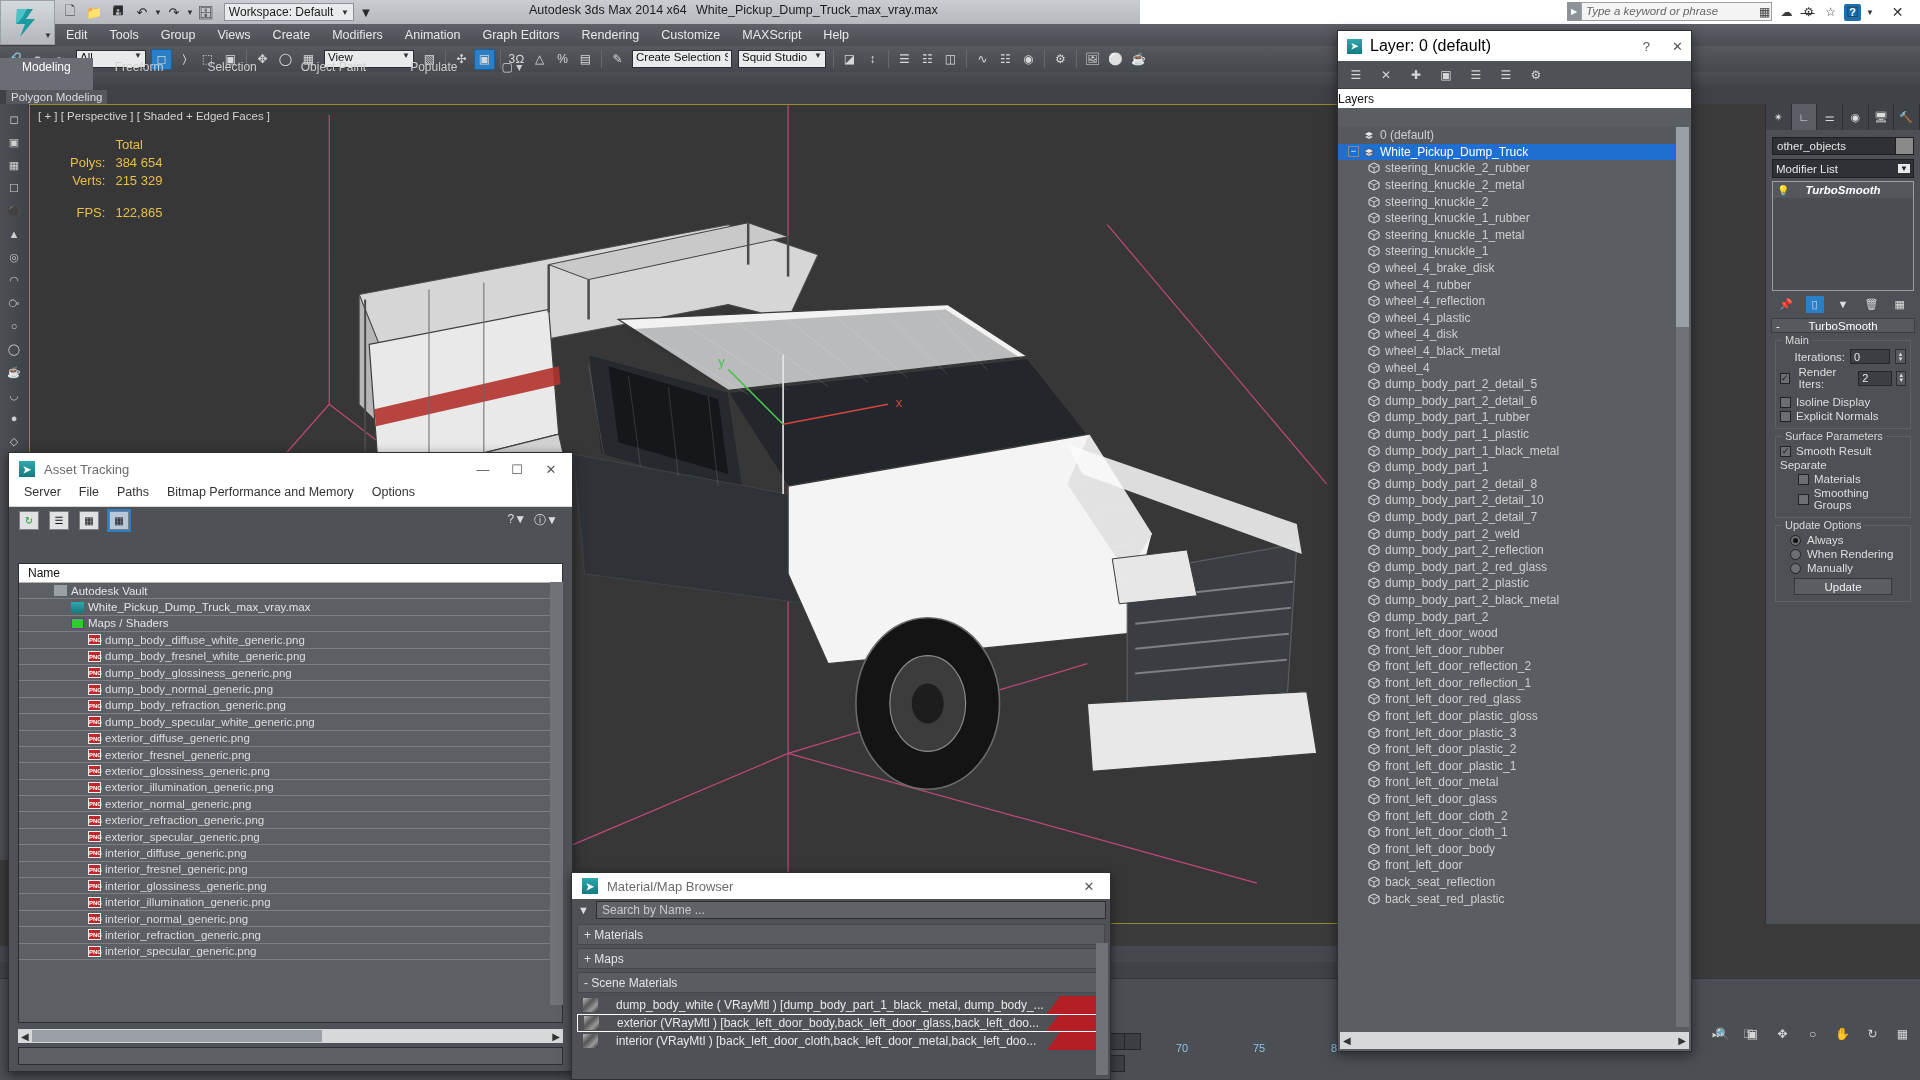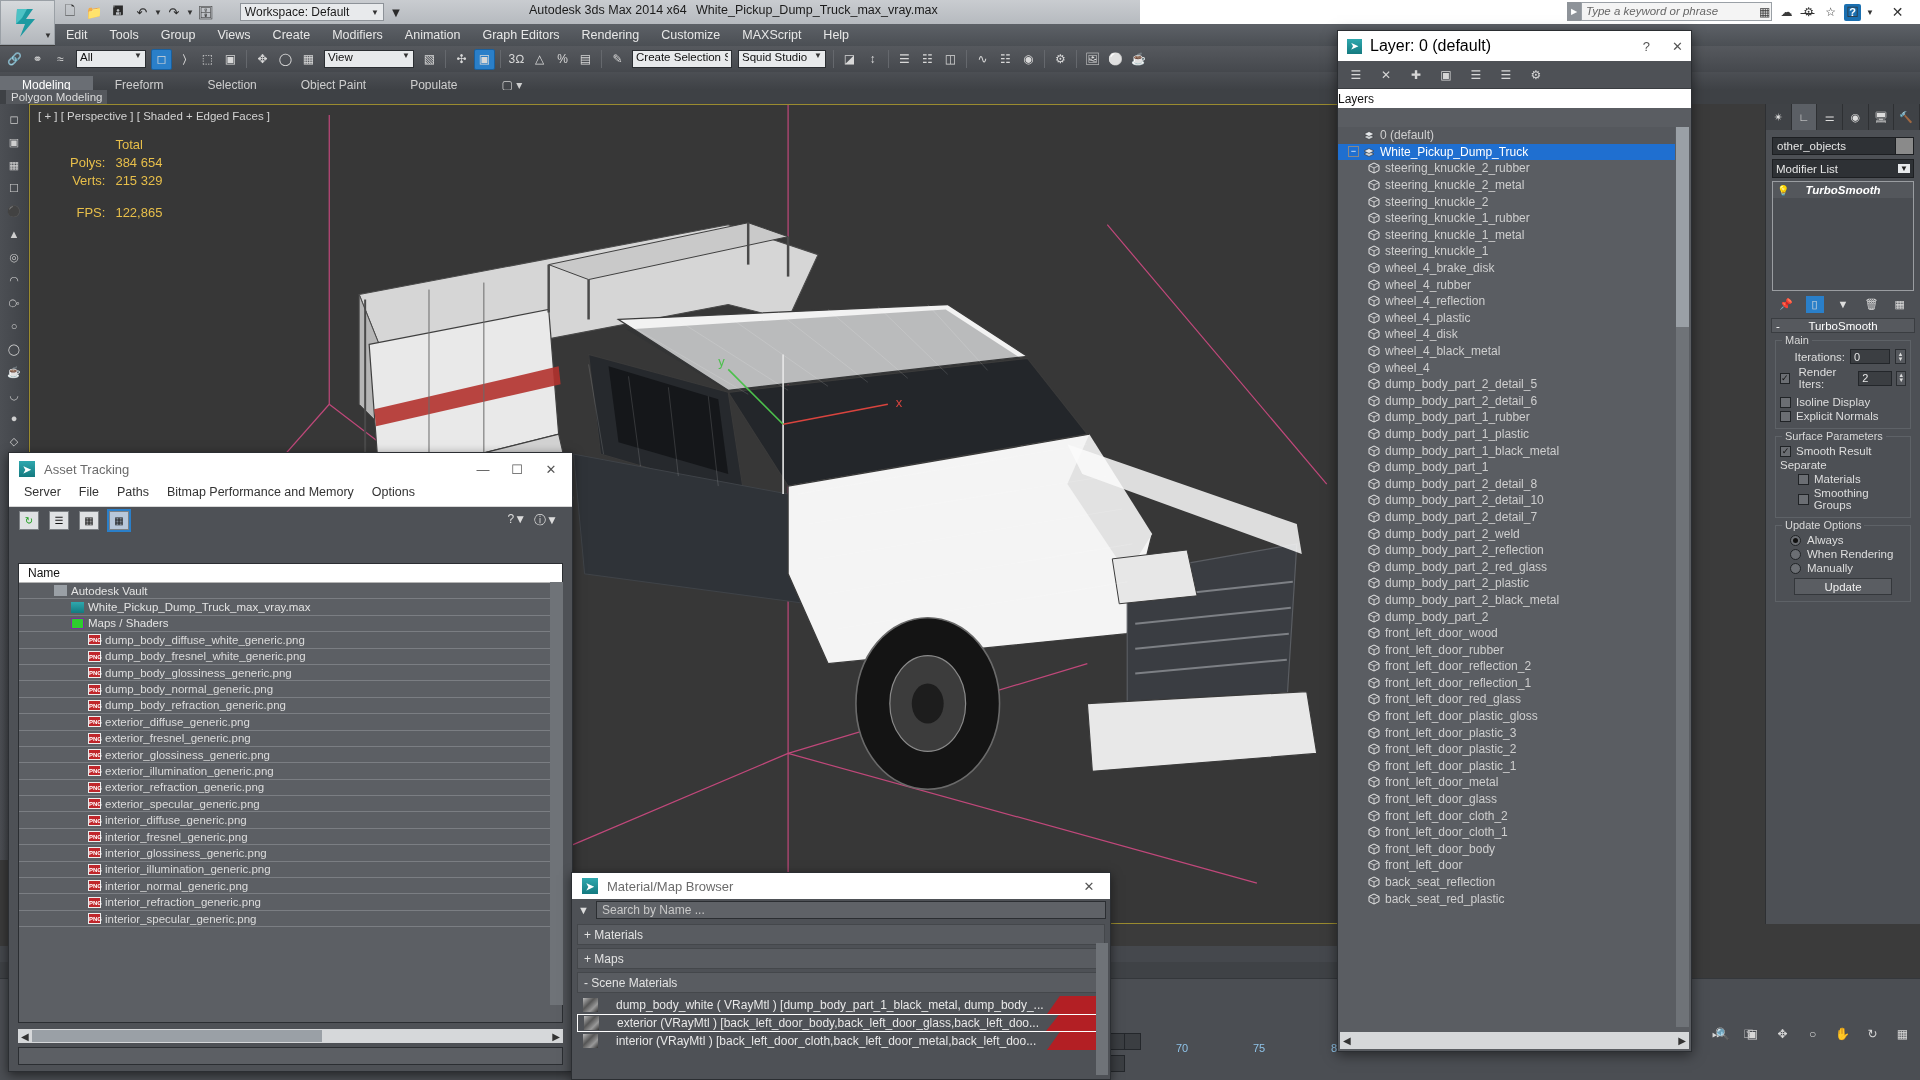--- a/index.html
+++ b/index.html
@@ -56,21 +56,21 @@
   .tbsep { width:1px; height:18px; background:#33363a; margin:0 4px; border-right:1px solid #65686d;}
   .tbcombo { height:18px; background:#e8eaec; border:1px solid #2b2e32; display:flex;
      align-items:flex-start; justify-content:space-between; font-size:11.5px; color:#111;
      padding:0 3px; }
   .tbcombo span.cv { overflow:hidden; white-space:nowrap; }
   .caret { font-size:8px; color:#333; }
 
   
   #ribbon { position:absolute; left:0; top:72px; right:0; height:18px;
      background:linear-gradient(#4c4f54,#3e4145); display:flex; align-items:flex-end; }
-  .rtab { height:14px; padding:0 22px; font-size:12px; color:#cfcfcf; line-height:18px; }
+  .rtab { height:32px; padding:0 22px; font-size:12px; color:#cfcfcf; line-height:18px; }
   .rtab.active { background:#6a6e74; color:#fff; }
   #ribbon2 { position:absolute; left:0; top:90px; right:0; height:14px; background:#3e4145; }
   #polymodel { position:absolute; left:6px; top:90px; font-size:11.5px; color:#dcdcdc;
      background:#55585d; padding:1px 5px; }
 
   
   #lefttools { position:absolute; left:0; top:104px; width:28px; bottom:220px;
      background:linear-gradient(90deg,#4c4f54,#3f4247); padding-top:3px; }
   .lt { width:22px; height:22px; margin:1px 3px; display:flex; align-items:center;
      justify-content:center; font-size:11px; color:#cfcfcf; }
@@ -242,21 +242,21 @@
     <div id="qat">
       <div style="width:58px"></div>
       <div class="qicon">🗋</div>
       <div class="qicon">📁</div>
       <div class="qicon">🖪</div>
       <div class="qicon">↶</div>
       <div class="caret">▼</div>
       <div class="qicon">↷</div>
       <div class="caret">▼</div>
       <div class="qicon">🗄</div>
-      <div id="wsbox" style="margin-left:22px;width:144px">
+      <div id="wsbox" style="margin-left:6px;width:130px">
         <span>Workspace: Default</span>
         <span class="caret" style="margin-left:auto">▼</span>
       </div>
       <div class="qicon">▼</div>
     </div>
 
     <div id="apptitle"></div>
     <div class="titletext" style="left:529px">Autodesk 3ds Max  2014 x64</div>
     <div class="titletext" style="left:696px">White_Pickup_Dump_Truck_max_vray.max</div>
 
@@ -724,36 +724,46 @@
             <span>dump_body_normal_generic.png</span>
           </div>
           <div class="arow">
             <span style="display: inline-block; width: 69px;"></span>
             <span class="aicon png">PNG</span>
             <span>dump_body_refraction_generic.png</span>
           </div>
           <div class="arow">
             <span style="display: inline-block; width: 69px;"></span>
             <span class="aicon png">PNG</span>
+            <span>dump_body_specular_white_generic.png</span>
+          </div>
+          <div class="arow">
+            <span style="display: inline-block; width: 69px;"></span>
+            <span class="aicon png">PNG</span>
             <span>exterior_diffuse_generic.png</span>
           </div>
           <div class="arow">
             <span style="display: inline-block; width: 69px;"></span>
             <span class="aicon png">PNG</span>
             <span>exterior_fresnel_generic.png</span>
           </div>
           <div class="arow">
             <span style="display: inline-block; width: 69px;"></span>
             <span class="aicon png">PNG</span>
             <span>exterior_glossiness_generic.png</span>
           </div>
           <div class="arow">
             <span style="display: inline-block; width: 69px;"></span>
             <span class="aicon png">PNG</span>
             <span>exterior_illumination_generic.png</span>
+          </div>
+          <div class="arow">
+            <span style="display: inline-block; width: 69px;"></span>
+            <span class="aicon png">PNG</span>
+            <span>exterior_normal_generic.png</span>
           </div>
           <div class="arow">
             <span style="display: inline-block; width: 69px;"></span>
             <span class="aicon png">PNG</span>
             <span>exterior_refraction_generic.png</span>
           </div>
           <div class="arow">
             <span style="display: inline-block; width: 69px;"></span>
             <span class="aicon png">PNG</span>
             <span>exterior_specular_generic.png</span>

